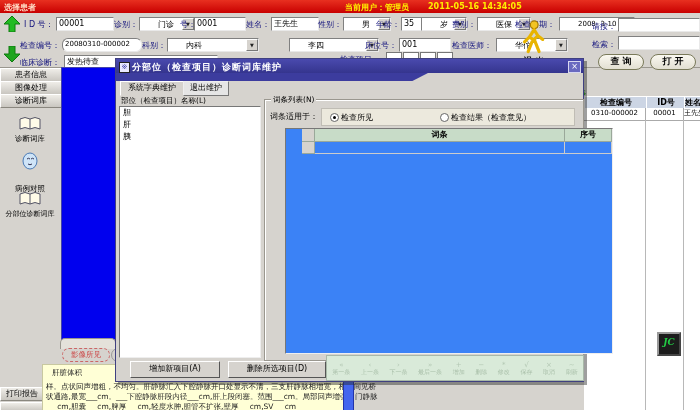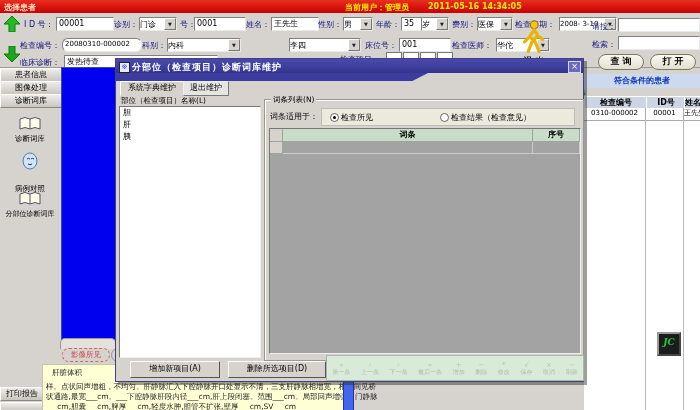--- a/index.html
+++ b/index.html
@@ -12,21 +12,21 @@
   .tb-title{left:238px;top:0px;font-size:11px;color:#ffee00;font-weight:bold;letter-spacing:1px;}
   .tb-user{left:345px;top:2px;font-size:8px;color:#ffee00;font-weight:bold;}
   .tb-time{left:428px;top:2px;font-size:8px;color:#ffee00;font-weight:bold;}
   
   .formarea{left:0;top:13px;width:700px;height:54px;background:#d6d3ce;border-bottom:1px solid #9a978f;}
   .lbl{position:absolute;font-size:8px;color:#15157e;white-space:nowrap;}
   .inp{position:absolute;background:#fff;border:1px solid;border-color:#808080 #e9e9e9 #e9e9e9 #808080;
        font-size:8px;color:#000;padding:1px 2px;white-space:nowrap;overflow:hidden;height:10px;line-height:9px;}
   .sel{position:absolute;background:#fff;border:1px solid;border-color:#808080 #e9e9e9 #e9e9e9 #808080;
        font-size:8px;color:#000;height:12px;display:flex;align-items:center;justify-content:space-between;
-       padding-left:0;white-space:nowrap;overflow:hidden;}
+       padding-left:18px;white-space:nowrap;overflow:hidden;}
   .arr{width:10px;height:10px;background:#d6d3ce;border:1px solid;border-color:#fff #777 #777 #fff;
        font-size:5px;color:#222;text-align:center;line-height:10px;flex:0 0 auto;}
   .arr::after{content:"▼";}
   
   .sbar{position:absolute;left:0;width:60px;height:12px;background:linear-gradient(#efede8,#c9c6c0);
         border:1px solid;border-color:#fff #8a877f #8a877f #fff;font-size:8px;color:#000;
         text-align:center;line-height:11px;}
   .sblabel{position:absolute;left:0;width:60px;text-align:center;font-size:7.5px;color:#000;white-space:nowrap;}
   .bluepanel{left:61px;top:67px;width:56px;height:271px;background:#0000ee;border:1px solid #4444aa;}
   
@@ -45,22 +45,22 @@
   .tab.inactive{background:#e5e5e5;border-color:#eee #777 #777 #eee;}
   .listbox{left:3px;top:47px;width:140px;height:250px;background:#fff;border:1px solid;
            border-color:#777 #eee #eee #777;}
   .litem{font-size:8px;color:#000;padding:1px 3px;line-height:10px;}
   .gbox{left:148px;top:40px;width:318px;height:260px;border:1px solid #9a978f;
         box-shadow:inset 1px 1px 0 #fff;}
   .strip{left:56px;top:8px;width:252px;height:16px;background:#ece9dd;border:1px solid #c0bdb5;}
   .radio{position:absolute;width:7px;height:7px;border-radius:50%;background:#fff;border:1px solid #666;}
   .radio.on::after{content:"";position:absolute;left:2px;top:2px;width:3px;height:3px;border-radius:50%;background:#000;}
   .rlabel{position:absolute;font-size:8px;color:#000;white-space:nowrap;}
-  .grid{left:4px;top:28px;width:310px;height:224px;background:#a3a3a3;border:1px solid;
-        border-color:#777 #eee #eee #777;}
+  .grid{left:20px;top:28px;width:310px;height:224px;background:#3b82f6;border:1px solid;
+        border-color:#777 #eee #eee #777;padding-left:16px;}
   .ghead{display:flex;height:13px;}
   .gcell{border-right:1px solid #9aa89a;border-bottom:1px solid #9aa89a;font-size:8px;
          text-align:center;line-height:12px;overflow:hidden;}
   .ghead .gcell{background:#c8dcc8;font-weight:bold;}
   .grow{display:flex;height:12px;}
   .selcol{flex:0 0 12px;background:#d6d3ce;border-right:1px solid #9aa89a;border-bottom:1px solid #9aa89a;}
   .btn{position:absolute;background:#d6d3ce;border:1px solid;border-color:#fff #555 #555 #fff;
        font-size:8px;text-align:center;color:#000;}
   .toolbar{left:210px;top:296px;width:256px;height:24px;background:#d9ead9;border:1px solid #a8b8a8;
            display:flex;align-items:center;justify-content:space-around;}
@@ -173,21 +173,20 @@
   </svg>
   <div class="abs" style="left:508px;top:55px;width:52px;text-align:center;font-size:9px;font-weight:bold;color:#111;">退  出</div>
 
   <span class="lbl abs" style="left:592px;top:21px;color:#15157e;">请按：</span>
   <div class="inp abs" style="left:618px;top:18px;width:76px;"></div>
   <span class="lbl abs" style="left:592px;top:39px;color:#15157e;">检索：</span>
   <div class="inp abs" style="left:618px;top:36px;width:76px;"></div>
   <div class="pill abs" style="left:598px;top:54px;width:44px;height:14px;line-height:13px;">查 询</div>
   <div class="pill abs" style="left:650px;top:54px;width:44px;height:14px;line-height:13px;">打 开</div>
 
-  <div class="abs band">符合条件的患者</div>
   <div class="abs greenchar">表</div>
 
   <div class="abs" style="left:584px;top:96px;width:116px;height:314px;background:#fff;">
     <div class="rtable-head" style="left:0;top:0;width:62px;height:12px;">检查编号</div>
     <div class="rtable-head" style="left:62px;top:0;width:38px;height:12px;">ID号</div>
     <div class="rtable-head" style="left:100px;top:0;width:16px;height:12px;">姓名</div>
     <div class="rtable-cell" style="left:0;top:12px;width:61px;height:12px;">0310-000002</div>
     <div class="rtable-cell" style="left:62px;top:12px;width:37px;height:12px;">00001</div>
     <div class="rtable-cell" style="left:100px;top:12px;width:16px;height:12px;">王先生</div>
     <div class="vline" style="left:61px;top:24px;height:290px;"></div>

